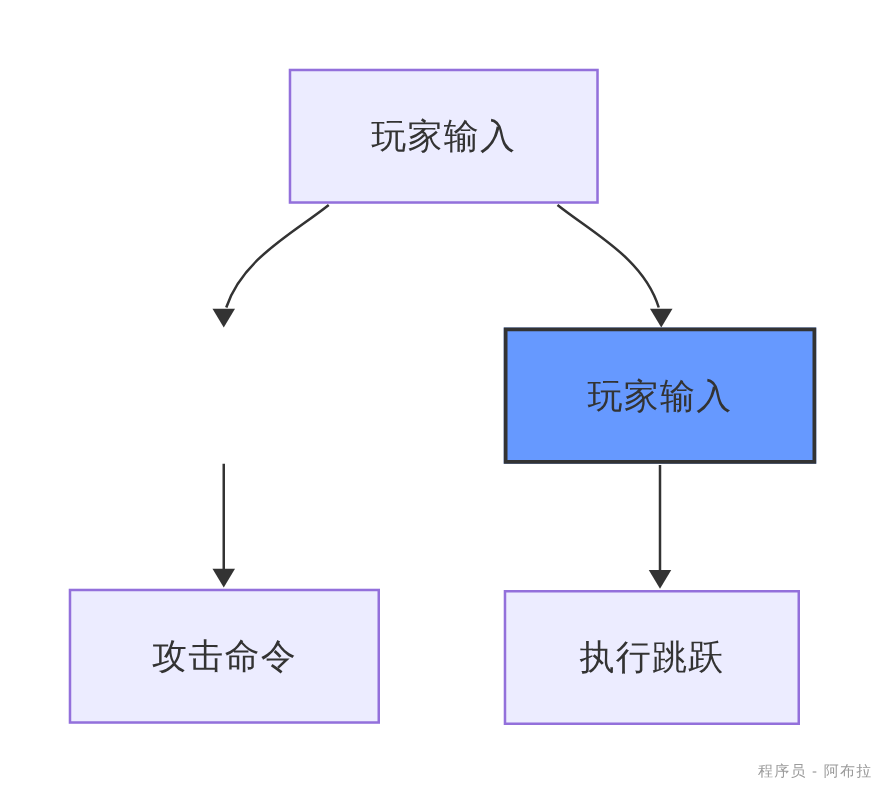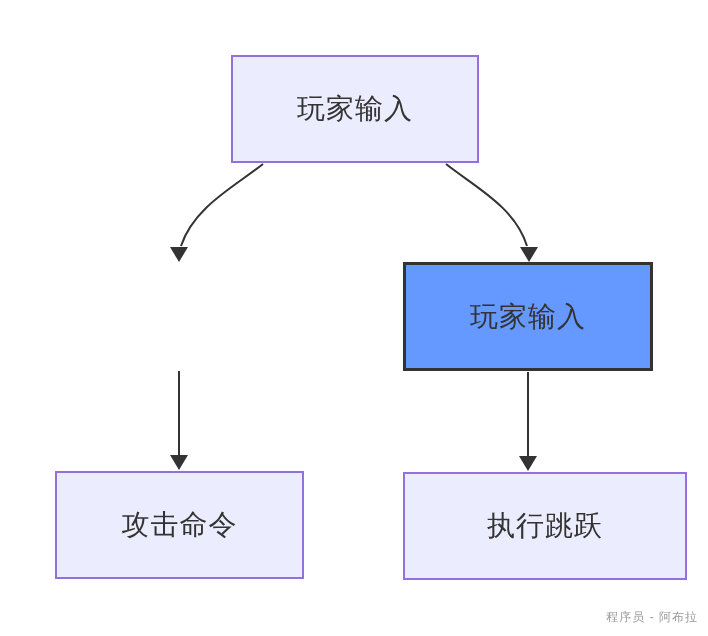--- a/index.html
+++ b/index.html
@@ -38,21 +38,21 @@
     border: 2px solid var(--lavender-border, #9370DB);
   }
   .node.blue {
     background: var(--blue-fill, #6699FF);
     border: 3px solid var(--blue-border, #333333);
   }
   .node-input   { left: 231px; top: 55px;  width: 248px; height: 108px; }
   .node-attack  { left: 55px;  top: 262px; width: 249px; height: 109px; }
   .node-jump    { left: 403px; top: 262px; width: 250px; height: 109px; }
   .node-exec-attack { left: 55px;  top: 471px; width: 249px; height: 108px; }
-  .node-exec-jump   { left: 403px; top: 472px; width: 284px; height: 108px; }
+  .node-exec-jump   { left: 403px; top: 472px; width: 237px; height: 108px; }
   .edge-line {
     fill: none;
     stroke: var(--arrow, #333333);
     stroke-width: 2px;
   }
   .edge-head {
     fill: var(--arrow, #333333);
     stroke: none;
   }
   .watermark {

